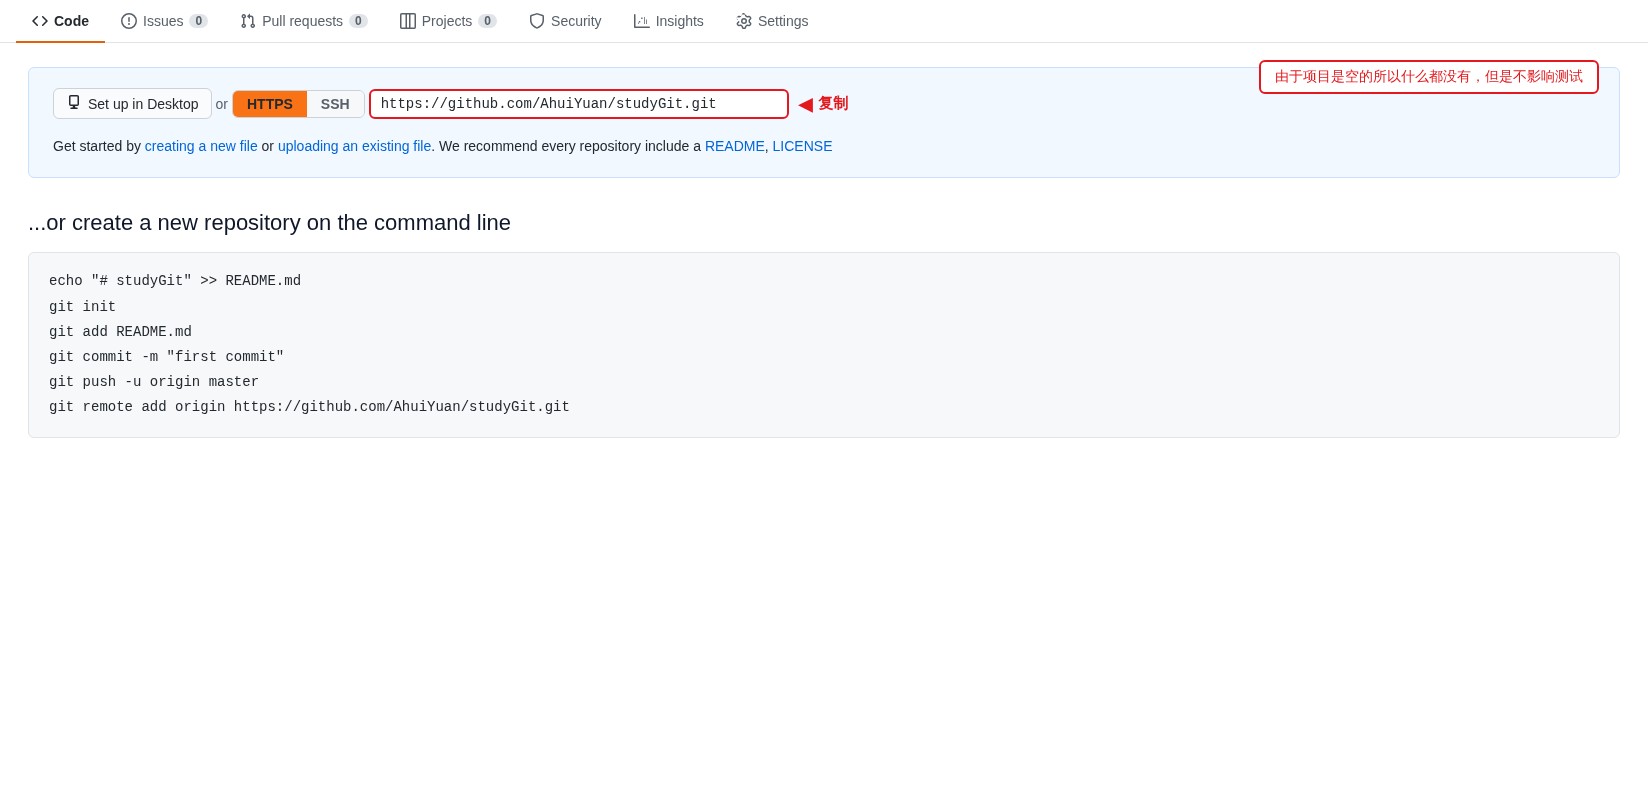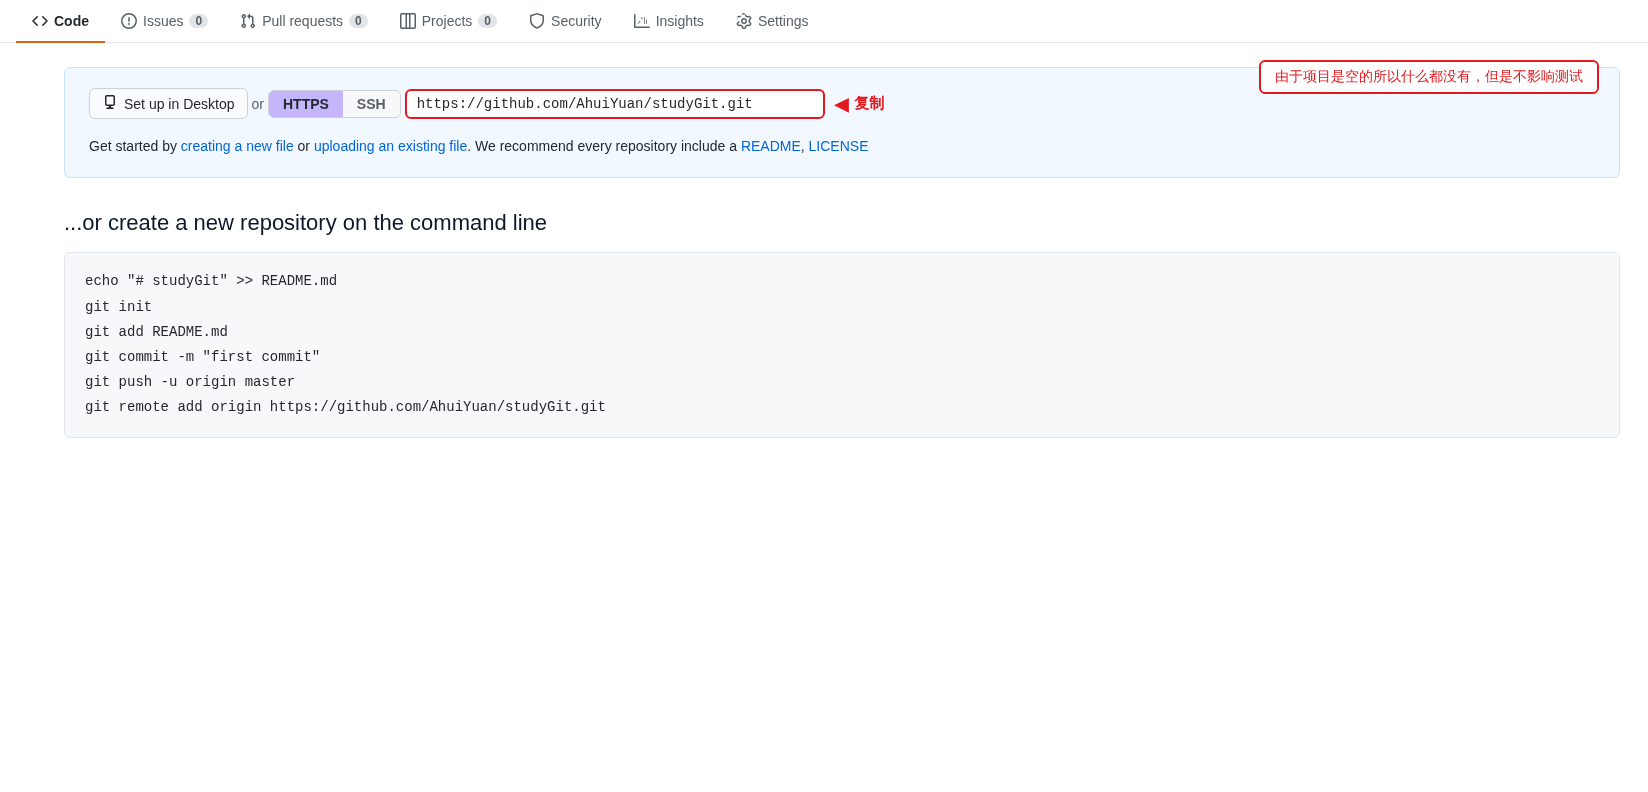--- a/index.html
+++ b/index.html
@@ -49,21 +49,20 @@
       width: 16px;
       height: 16px;
       display: inline-flex;
       align-items: center;
       justify-content: center;
     }
 
     
     .main-content {
       padding: 24px 28px;
-      margin-left: 36px;
     }
 
     
     .quick-setup-box {
       border: 1px solid #c8e1ff;
       border-radius: 6px;
       background: #f1f8ff;
       padding: 20px 24px;
       margin-bottom: 32px;
       position: relative;
@@ -127,21 +126,21 @@
     .protocol-tab {
       padding: 5px 14px;
       font-size: 14px;
       font-weight: 600;
       cursor: pointer;
       border: none;
       background: #f6f8fa;
       color: #586069;
     }
     .protocol-tab.active {
-      background: #c4b5fd;
+      background: #f97316;
       color: #24292e;
     }
 
     .url-row {
       display: flex;
       align-items: center;
       gap: 10px;
     }
 
     .url-input-wrapper {

